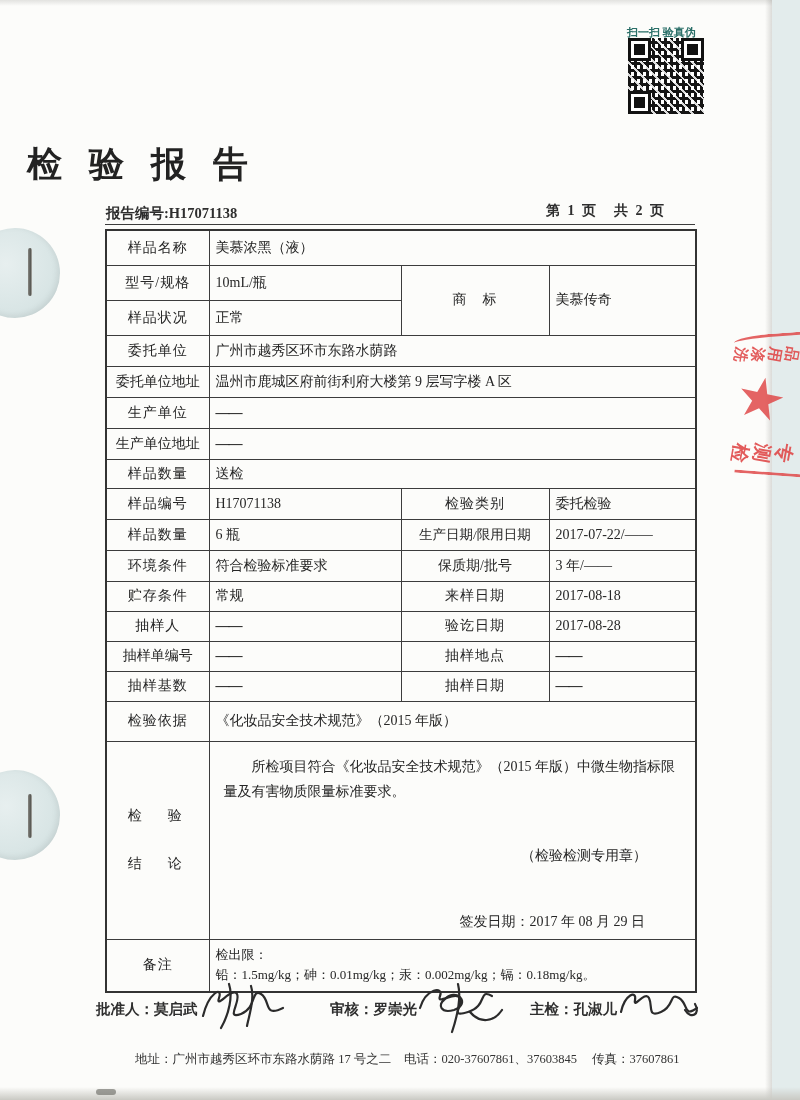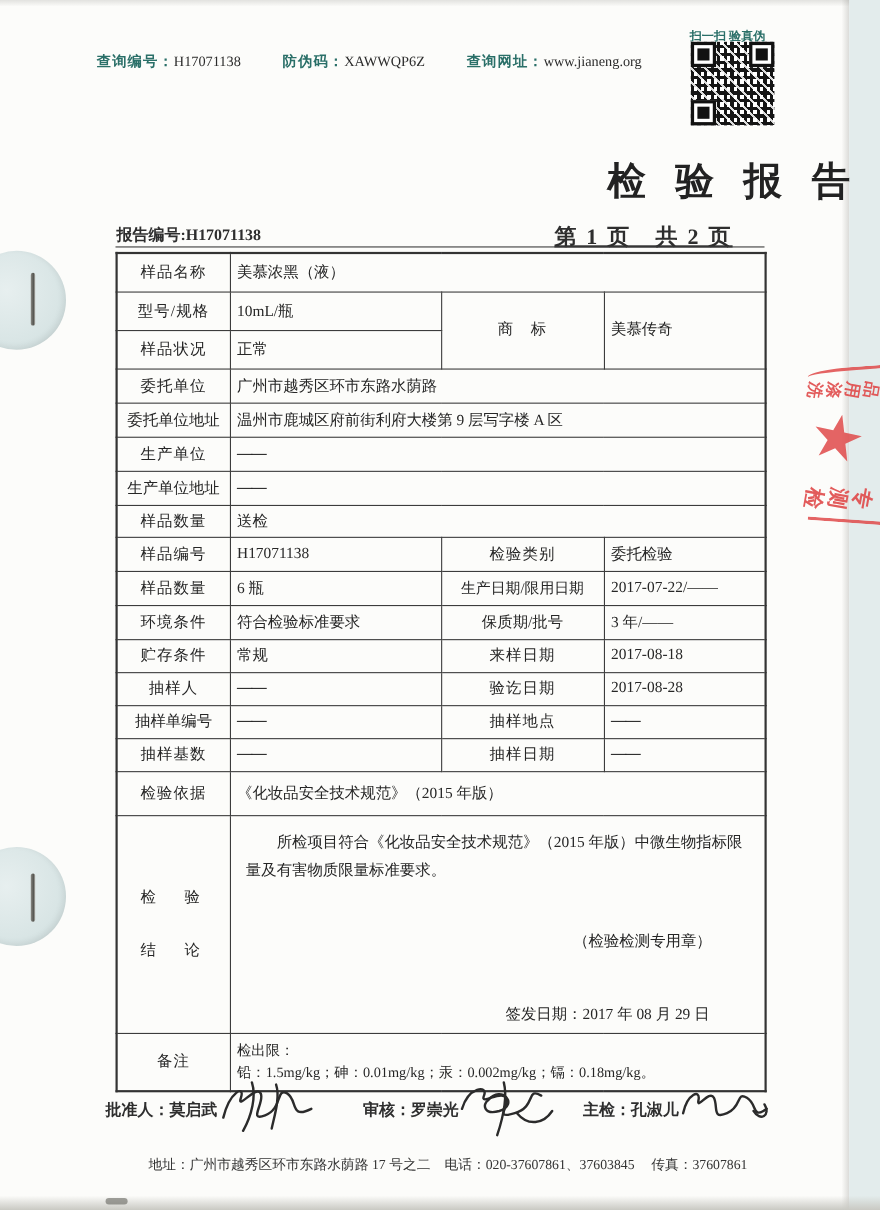--- a/index.html
+++ b/index.html
@@ -30,24 +30,24 @@
   .qr{position:absolute;left:628px;top:38px;width:76px;height:76px;background:
       repeating-linear-gradient(45deg,rgba(255,255,255,.85) 0 2px,rgba(0,0,0,0) 2px 9px),
       repeating-linear-gradient(90deg,#151515 0 3px,rgba(0,0,0,0) 3px 6px),
       repeating-linear-gradient(0deg,#151515 0 3px,#fff 3px 7px);}
   .qr-finder{position:absolute;width:17px;height:17px;border:3px solid #111;background:#fff;}
   .qr-finder::after{content:"";position:absolute;inset:3px;background:#111;}
   .qr-tl{left:0;top:0;} .qr-tr{right:0;top:0;} .qr-bl{left:0;bottom:0;}
   
   .org-title{position:absolute;left:0;top:94px;width:800px;text-align:center;font-size:26px;
              font-weight:600;letter-spacing:1px;color:#3a3a3a;white-space:nowrap;}
-  .report-title{position:absolute;left:0;top:141px;width:800px;text-align:right;font-size:35px;
+  .report-title{position:absolute;left:0;top:141px;width:800px;text-align:left;font-size:35px;
                 font-weight:bold;letter-spacing:27px;padding-left:27px;box-sizing:border-box;color:#222;}
   .report-no{position:absolute;left:106px;top:204px;font-size:14.5px;font-weight:600;}
-  .page-info{position:absolute;right:134px;top:202px;font-size:20px;font-weight:600;letter-spacing:2px;text-decoration:underline;}
+  .page-info{position:absolute;right:134px;top:202px;font-size:14px;font-weight:600;letter-spacing:2px;}
   .header-rule{position:absolute;left:105px;top:224px;width:590px;height:0;border-top:1.5px solid #3c3c3c;}
   
   table.report{position:absolute;left:105px;top:229px;width:590px;border-collapse:collapse;
                table-layout:fixed;font-size:14px;color:#262626;}
   table.report td{border:1px solid #3c3c3c;padding:2px 6px;vertical-align:middle;overflow:hidden;}
   table.report{border:2px solid #333;}
   td.lab{text-align:center;letter-spacing:1px;padding:2px 2px;}
   td.val{text-align:left;padding-left:12px;}
   td.dash{font-weight:bold;letter-spacing:-1px;}
   .concl-label{display:flex;flex-direction:column;align-items:center;justify-content:center;
@@ -89,31 +89,20 @@
   <div class="bottom-strip"></div>
   <div class="smudge"></div>
 
   <div class="staple-disc" style="top:228px;">
     <div class="staple-bar"></div>
   </div>
   <div class="staple-disc" style="top:770px;">
     <div class="staple-bar" style="height:44px;top:24px;"></div>
   </div>
 
-  <div class="query-row">
-    <span>
-      <span class="q-label" style="color:#2a6f68;">查询编号：</span><span class="q-value">H17071138</span>
-    </span>
-    <span>
-      <span class="q-label" style="color:#2a6f68;">防伪码：</span><span class="q-value">XAWWQP6Z</span>
-    </span>
-    <span>
-      <span class="q-label" style="color:#2a6f68;">查询网址：</span><span class="q-value">www.jianeng.org</span>
-    </span>
-  </div>
 
   <div class="qr-caption" style="color:#2a6f68;">扫一扫 验真伪</div>
   <div class="qr">
     <div class="qr-finder qr-tl"></div>
     <div class="qr-finder qr-tr"></div>
     <div class="qr-finder qr-bl"></div>
   </div>
 
   <div class="report-title">检验报告</div>
   <span class="report-no"><span>报告编号:</span><span>H17071138</span></span>

